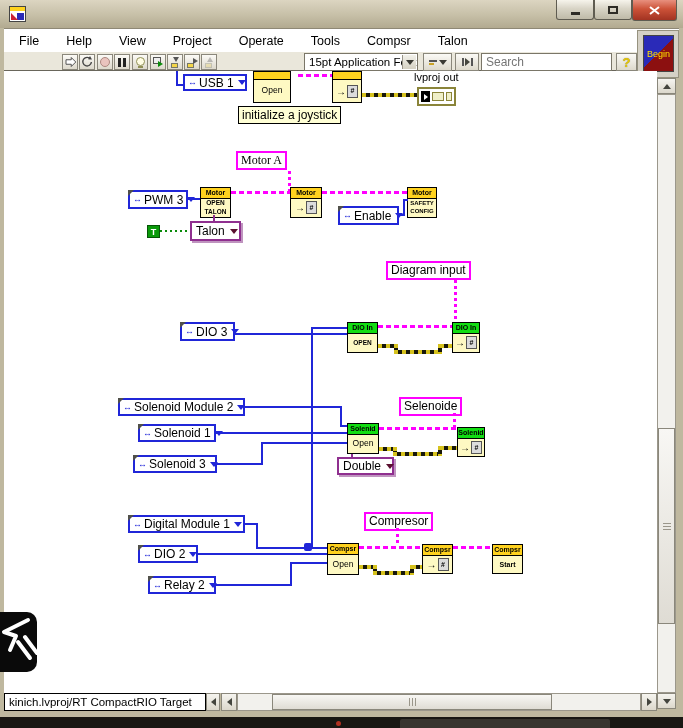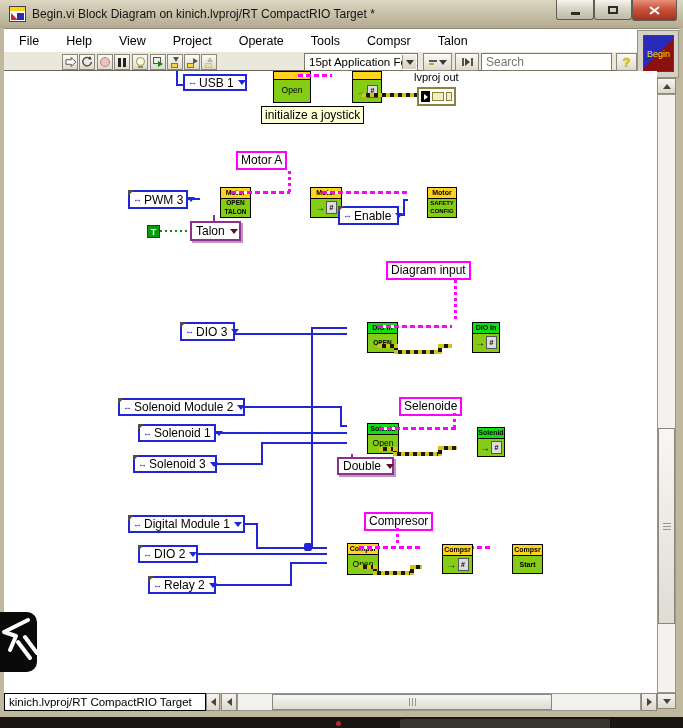--- a/index.html
+++ b/index.html
@@ -53,21 +53,21 @@
   .ctl .caret { width:0;height:0;border-left:4px solid transparent;border-right:4px solid transparent;border-top:5px solid #2026D8; margin-left:4px; }
   .fold { position:absolute; left:-2px; top:-2px; width:0; height:0; border-top:6px solid #50504A; border-right:6px solid transparent; }
 
   .enum { position:absolute; display:flex; align-items:center; justify-content:space-between; background:#fff;
     border:2px solid #8F2F8F; box-shadow:2px 2px 0 #BF94BF; font-size:12px; padding:0 4px; line-height:1; }
   .enum .caret { width:0;height:0;border-left:4px solid transparent;border-right:4px solid transparent;border-top:5px solid #5A1030; margin-left:5px; }
 
   .plabel { position:absolute; background:#fff; border:2px solid #FF00FF; font-size:12px; padding:0 3px; line-height:15px; white-space:nowrap; }
   .flabel { position:absolute; background:#FFFFD5; border:1px solid #000; font-size:12px; padding:1px 3px; white-space:nowrap; }
 
-  .node { position:absolute; border:1px solid #000; background:#84cc16; display:flex; flex-direction:column;margin-left:20px; }
+  .node { position:absolute; border:1px solid #000; background:#fef9c3; display:flex; flex-direction:column; }
   .node-h { font-size:7px; font-weight:bold; text-align:center; border-bottom:1px solid #000; padding:1px 0; line-height:1.1; white-space:nowrap; overflow:hidden; }
   .nh-y { background:#FFD21E; }
   .nh-g { background:#12DD12; }
   .nh-blank { height:8px; }
   .node-b { flex:1; display:flex; align-items:center; justify-content:center; font-size:6.5px; font-weight:bold;
     text-align:center; white-space:pre-line; line-height:1.3; }
   .node-b.lg { font-size:8.5px; font-weight:normal; }
   .node-b.sm { font-size:6px; }
   .doc-ico { display:flex; align-items:center; gap:1px; font-size:10px; font-weight:normal; }
   .doc-sheet { width:11px; height:13px; border:1px solid #555; background:#DCDCDC; display:flex;
@@ -115,21 +115,20 @@
 </style>
 </head>
 <body>
 
 <div class="abs titlebar">
   <div class="abs vi-ico">
       <span class="b1"></span>
       <span class="b2"></span>
       <span class="b3"></span>
     </div>
-  <div class="abs title-text">Begin.vi Block Diagram on kinich.lvproj/RT CompactRIO Target *</div>
 </div>
 <div class="abs winbtn" style="left:556px;width:38px;">
     <span class="glyph-min"></span>
   </div>
 <div class="abs winbtn" style="left:594px;width:38px;">
     <span class="glyph-max"></span>
   </div>
 <div class="abs winbtn close" style="left:632px;width:45px;height:21px;">
   <svg width="11" height="9" viewBox="0 0 11 9">
       <path d="M1 1 L10 8 M10 1 L1 8" stroke="#fff" stroke-width="2"></path>
@@ -257,23 +256,23 @@
 </div>
 <div class="err-h" style="left:362px;top:93px;width:55px;"></div>
 <div class="eo-label" style="left:414px;top:71px;">lvproj out</div>
 <div class="errout" style="left:417px;top:87px;">
   <span class="eo-play">
       <i></i>
     </span>
   <span class="eo-box1"></span>
   <span class="eo-box2"></span>
 </div>
-<div class="flabel" style="left:261px;top:106px;text-align:right;">initialize a joystick</div>
-
-<div class="plabel" style="left:236px;top:151px;">Motor A</div>
+<div class="flabel" style="left:238px;top:106px;text-align:right;">initialize a joystick</div>
+
+<div class="plabel" style="left:236px;top:151px;font-family:Liberation Serif, serif;">Motor A</div>
 <div class="pink-dot-v" style="left:288px;top:171px;height:21px;"></div>
 <div class="ctl" style="left:128px;top:190px;width:60px;height:19px;">
   <i class="fold"></i>
   <span class="io-glyph">↔</span>
   <span>PWM 3</span>
   <i class="caret"></i>
 </div>
 <div class="blue-h" style="left:188px;top:198px;width:12px;"></div>
 <div class="node" style="left:200px;top:187px;width:31px;height:31px;">
   <div class="node-h nh-y">Motor</div>

